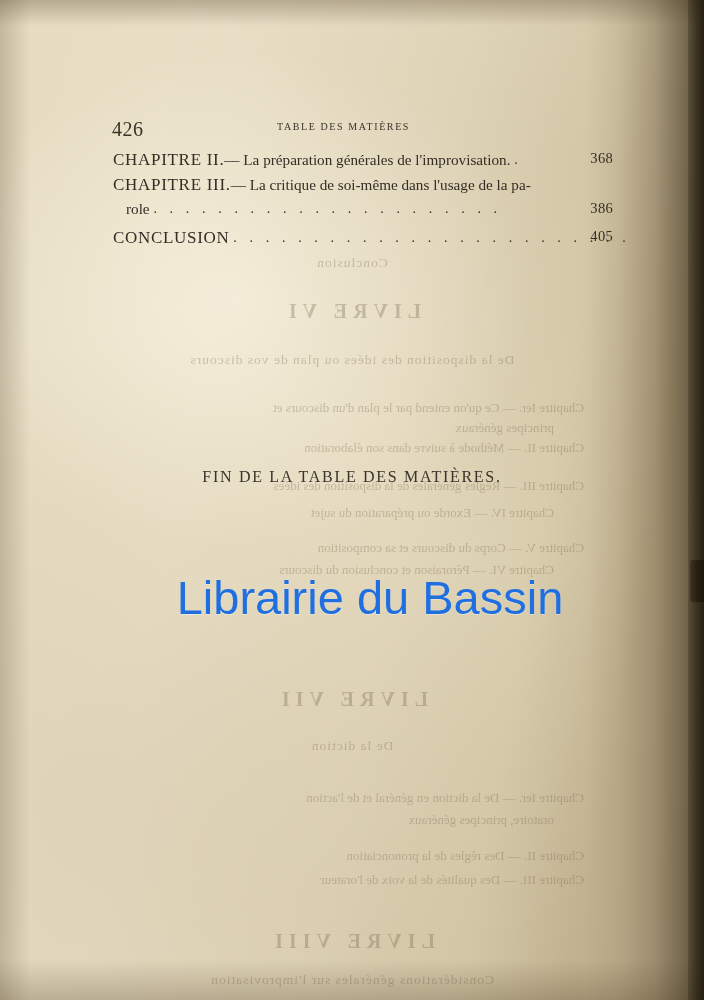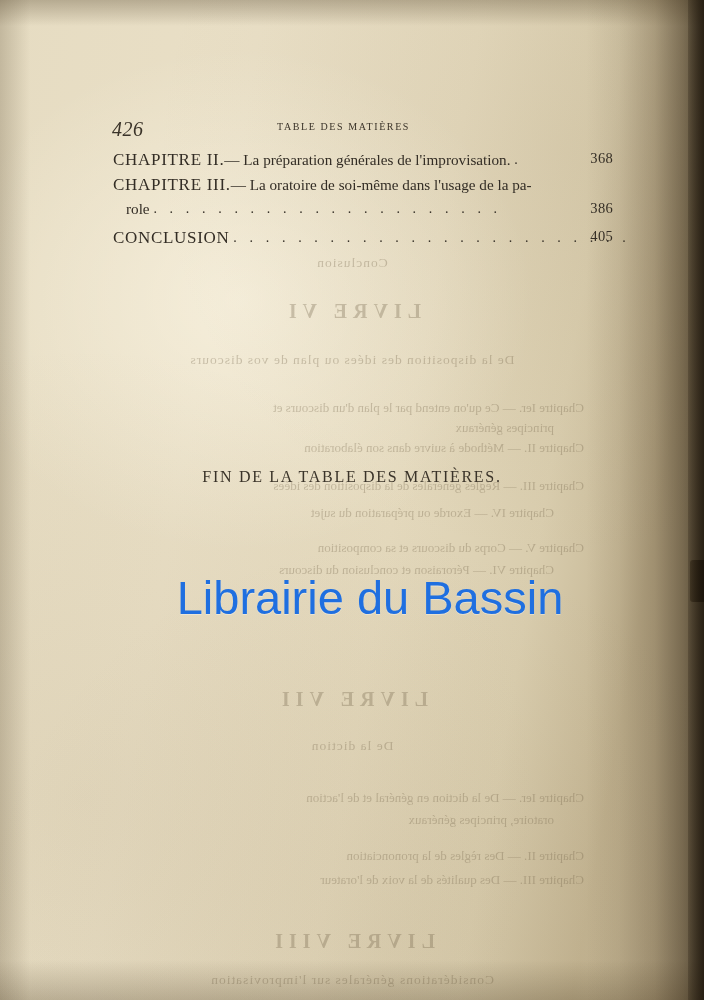--- a/index.html
+++ b/index.html
@@ -112,21 +112,20 @@
     width: 500px;
     height: 22px;
   }
   .folio {
     position: absolute;
     left: 0;
     top: 0;
     font-size: 20px;
     letter-spacing: 0.5px;
     color: #3a3329;
-    font-style: italic;
   }
   .running-head {
     position: absolute;
     left: 165px;
     top: 3px;
     font-size: 10px;
     letter-spacing: 1.6px;
     color: #3a3329;
   }
 
@@ -264,21 +263,21 @@
 
     <div class="toc">
 
       <div class="toc-line">
         <span class="smallcaps">Chapitre II.</span><span>— </span><span class="label">La préparation générales de l'improvisation.</span>
         <span class="leaders">.</span>
         <span class="page">368</span>
       </div>
 
       <div class="toc-line">
-        <span class="smallcaps">Chapitre III.</span><span>— </span><span class="label">La oratoire de soi-même dans l'usage de la pa-</span>
+        <span class="smallcaps">Chapitre III.</span><span>— </span><span class="label">La critique de soi-même dans l'usage de la pa-</span>
       </div>
 
       <div class="cont-line toc-line">
         <span class="label">role</span>
         <span class="leaders">. . . . . . . . . . . . . . . . . . . . . .</span>
         <span class="page">386</span>
       </div>
 
       <div class="toc-line">
         <span class="smallcaps">Conclusion</span>

